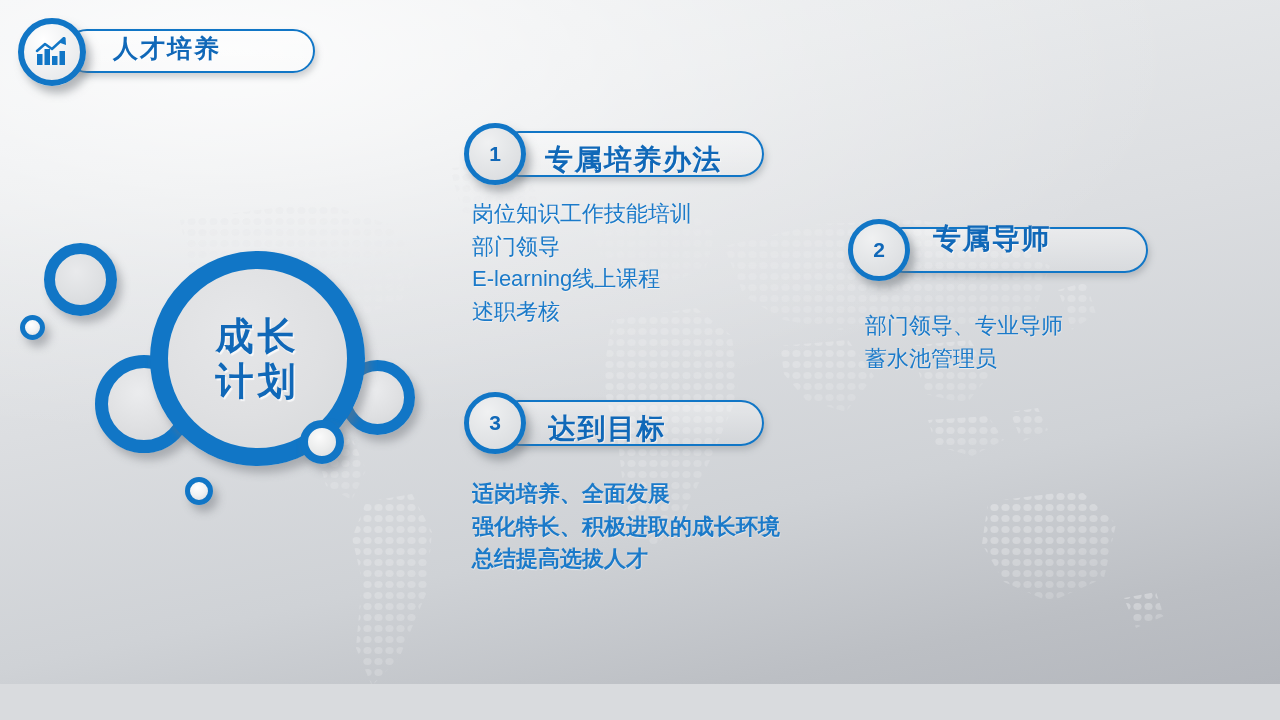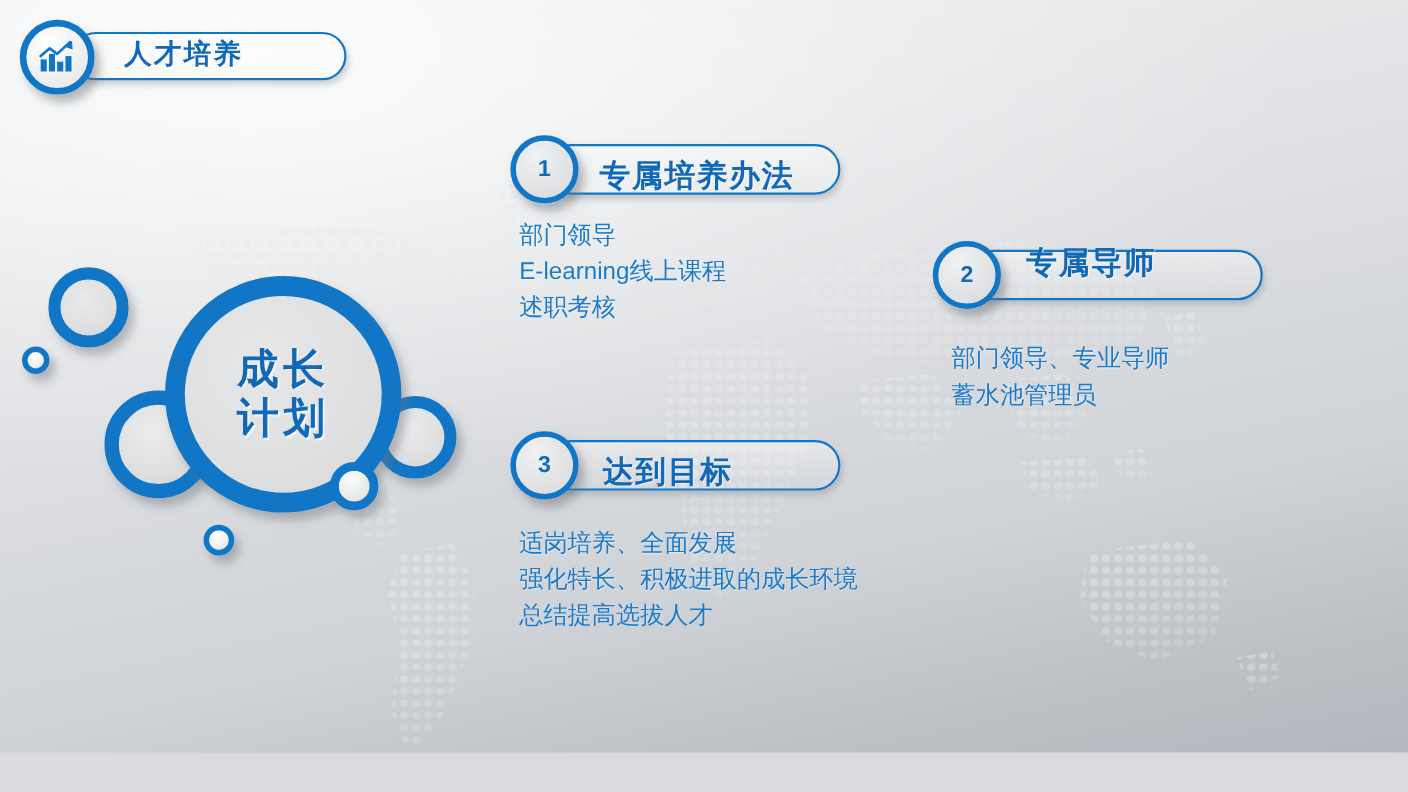--- a/index.html
+++ b/index.html
@@ -161,41 +161,42 @@
       <path d="M30.5 0.5 L31 8 L24 5.5 Z" fill="#1176c6"></path>
     </svg>
   </div>
   <div id="header-title">人才培养</div>
 
   <div class="section">
     <div class="sec-pill" style="left:496px;top:131px;width:268px;"></div>
     <div class="sec-num" style="left:464px;top:123px;">1</div>
     <div class="sec-head" style="left:545px;top:141px;">专属培养办法</div>
     <div class="sec-body" style="left:472px;top:198px;">
+      <div>岗位知识工作技能培训</div>
       <div>部门领导</div>
       <div>E-learning线上课程</div>
       <div>述职考核</div>
     </div>
   </div>
 
   <div class="section">
     <div class="sec-pill" style="left:880px;top:227px;width:268px;"></div>
     <div class="sec-num" style="left:848px;top:219px;">2</div>
     <div class="sec-head" style="left:933px;top:220px;">专属导师</div>
     <div class="sec-body" style="left:865px;top:310px;">
       <div>部门领导、专业导师</div>
       <div>蓄水池管理员</div>
     </div>
   </div>
 
   <div class="section">
     <div class="sec-pill" style="left:496px;top:400px;width:268px;"></div>
     <div class="sec-num" style="left:464px;top:392px;">3</div>
     <div class="sec-head" style="left:548px;top:410px;">达到目标</div>
-    <div class="sec-body" style="left:472px;top:478px;">
+    <div class="sec-body" style="left:472px;top:478px;font-weight:bold;">
       <div>适岗培养、全面发展</div>
       <div>强化特长、积极进取的成长环境</div>
       <div>总结提高选拔人才</div>
     </div>
   </div>
 
   <div id="bubble-cluster">
     <div class="ring sh" id="bub-tl"></div>
     <div class="ring sh" id="bub-tiny-l"></div>
     <div class="ring sh" id="bub-bl"></div>

